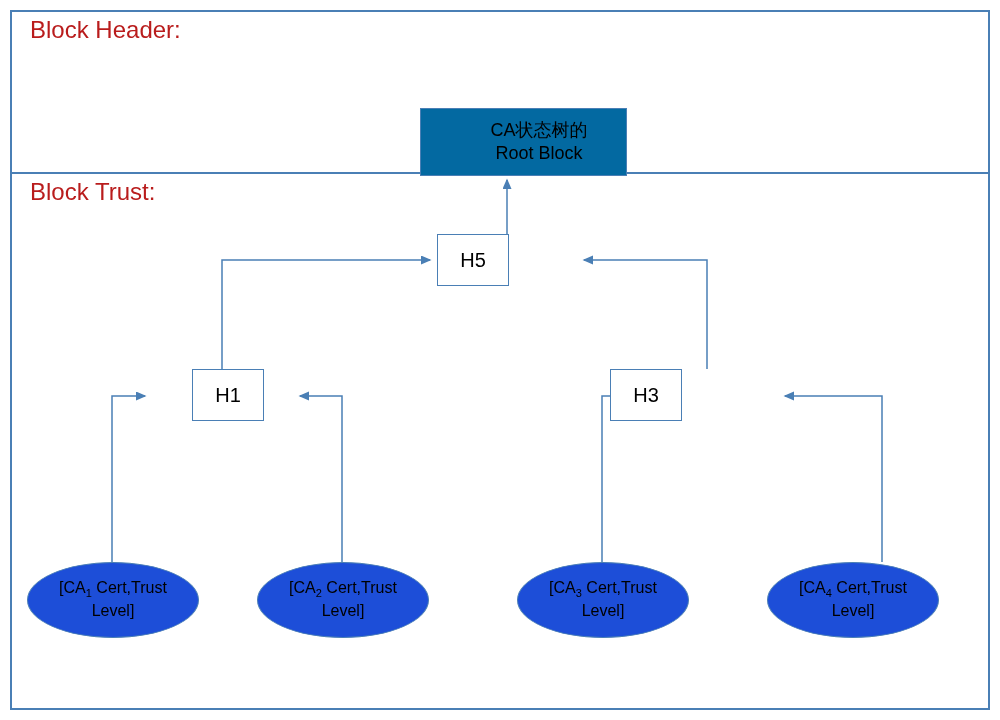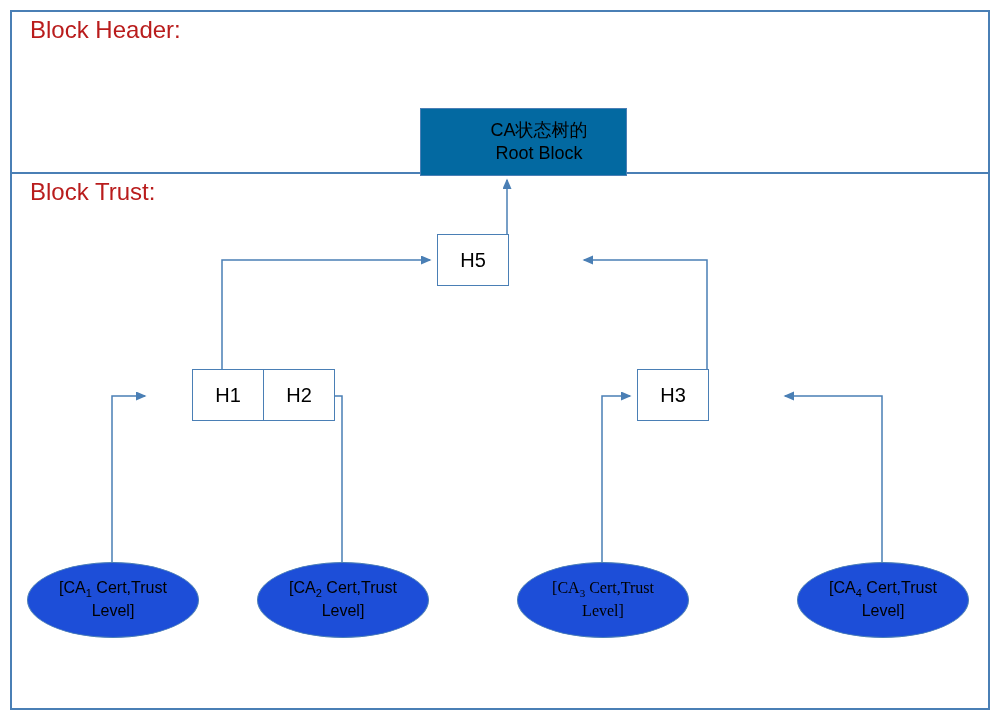--- a/index.html
+++ b/index.html
@@ -127,46 +127,45 @@
 
       <polyline points="870,388 870,222 773,222" fill="none" stroke="#4a7fb5" stroke-width="1.5" marker-end="url(#arrow)"></polyline>
     </svg>
 
     <div class="hash-pair" style="left:425px; top:60px;">
       <div class="hash-cell">H5</div>
     </div>
 
     <div class="hash-pair" style="left:140px; top:195px;margin-left:40px;">
       <div class="hash-cell">H1</div>
-      <div class="hash-cell">H2</div>
     </div>
 
-    <div class="hash-pair" style="left:625px; top:195px;">
+    <div class="hash-pair" style="left:598px; top:195px;">
       <div class="hash-cell">H3</div>
     </div>
 
     <div class="leaf" style="left:15px; top:388px;">
       <div>
         <span>[CA</span><span class="sub">1</span><span> Cert,Trust</span><br>
         <span>Level]</span>
       </div>
     </div>
     <div class="leaf" style="left:245px; top:388px;">
       <div>
         <span>[CA</span><span class="sub">2</span><span> Cert,Trust</span><br>
         <span>Level]</span>
       </div>
     </div>
-    <div class="leaf" style="left:505px; top:388px;font-family:Liberation Serif, serif;">
+    <div class="leaf" style="left:505px; top:388px;">
       <div>
         <span>[CA</span><span class="sub">3</span><span> Cert,Trust</span><br>
         <span>Level]</span>
       </div>
     </div>
-    <div class="leaf" style="left:785px; top:388px;">
+    <div class="leaf" style="left:755px; top:388px;">
       <div>
         <span>[CA</span><span class="sub">4</span><span> Cert,Trust</span><br>
         <span>Level]</span>
       </div>
     </div>
 
   </div>
 </div>
 
 </body></html>

